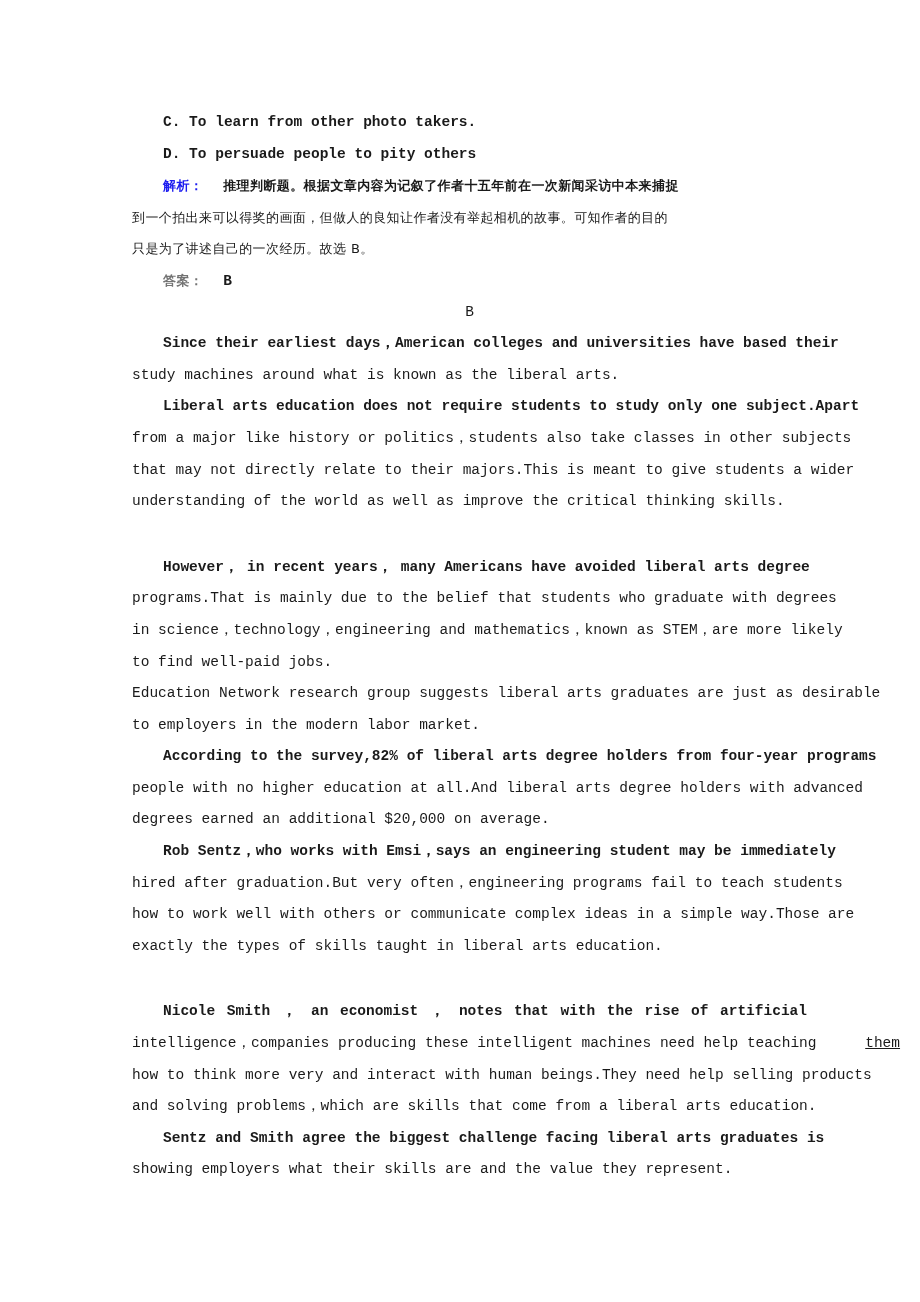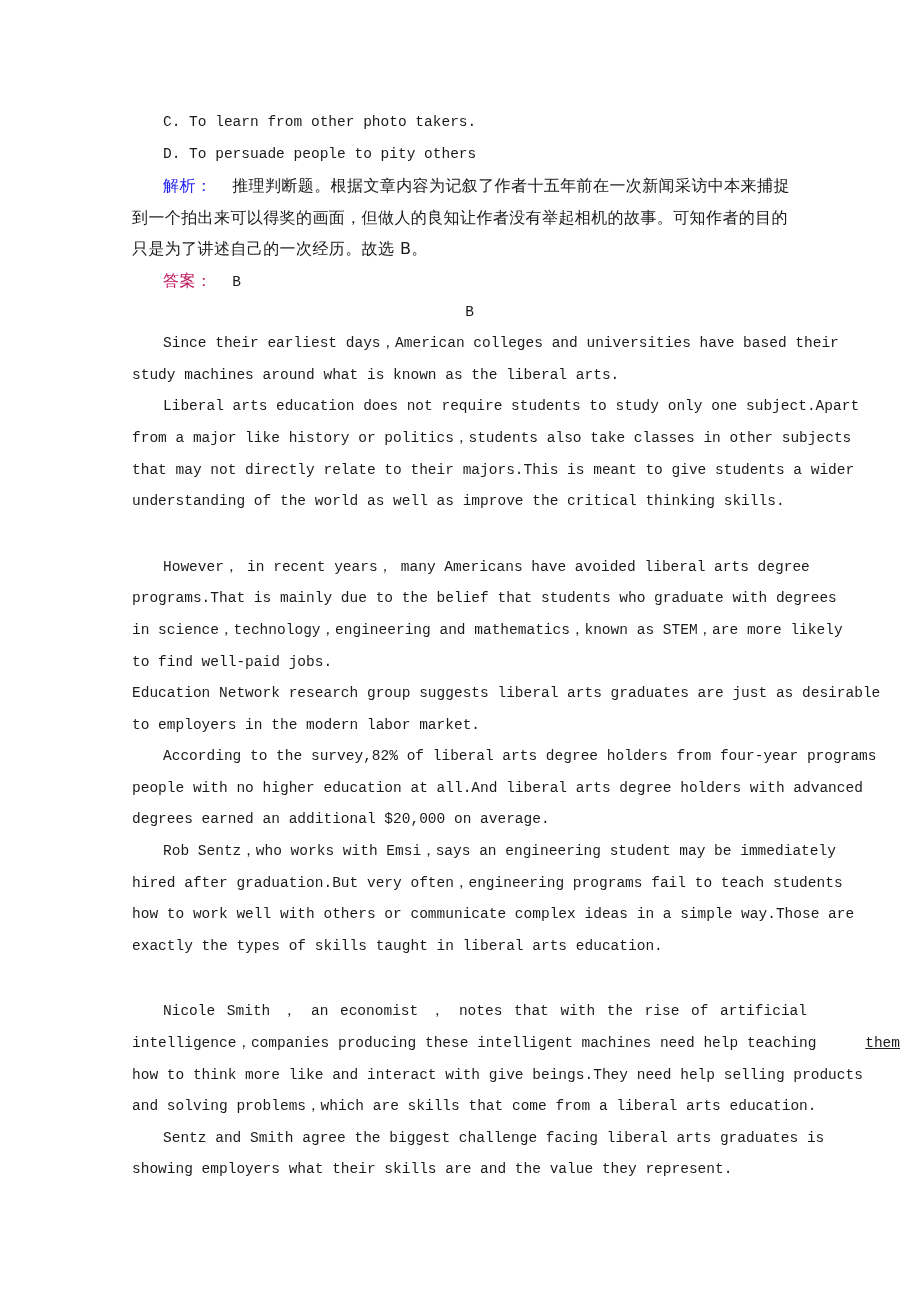--- a/index.html
+++ b/index.html
@@ -13,28 +13,28 @@
     font-size: 14.5px;
     color: #1a1a1a;
     letter-spacing: 0px;
   }
   .line {
     height: 31.6px;
     line-height: 31.6px;
     white-space: nowrap;
     overflow: visible;
   }
-  .indent { padding-left: 31px; }
+  .indent { padding-left: 31px; font-weight: bold; }
   .cjk {
     font-family: "DejaVu Sans", "Liberation Sans", sans-serif;
-    font-size: 16px;
+    font-size: 13px;
     letter-spacing: 0.4px;
   }
   .label-blue { color: #1c1cf0; }
-  .label-red { color: #be185d; text-align: center; }
+  .label-red { color: #737373; text-align: center; }
   .gap { display: inline-block; width: 20px; }
   .center { text-align: center; }
   .just { text-align: justify; text-align-last: justify; margin-top: 34px; }
   u { text-decoration: underline; margin-left: 40px; }
 </style>
 </head>
 <body>
 
 <div class="page">
 
@@ -88,21 +88,21 @@
     <div class="line">hired after graduation.But very often，engineering programs fail to teach students</div>
     <div class="line">how to work well with others or communicate complex ideas in a simple way.Those are</div>
     <div class="line">exactly the types of skills taught in liberal arts education.</div>
   </div>
 
   <div>
     <div class="line indent just">Nicole Smith ， an economist ， notes that with the rise of artificial</div>
     <div class="line">
       <span>intelligence，companies producing these intelligent machines need help teaching </span><u>them</u>
     </div>
-    <div class="line">how to think more like and interact with give beings.They need help selling products</div>
+    <div class="line">how to think more very and interact with human beings.They need help selling products</div>
     <div class="line">and solving problems，which are skills that come from a liberal arts education.</div>
   </div>
 
   <div>
     <div class="line indent">Sentz and Smith agree the biggest challenge facing liberal arts graduates is</div>
     <div class="line">showing employers what their skills are and the value they represent.</div>
   </div>
 
 </div>
 

